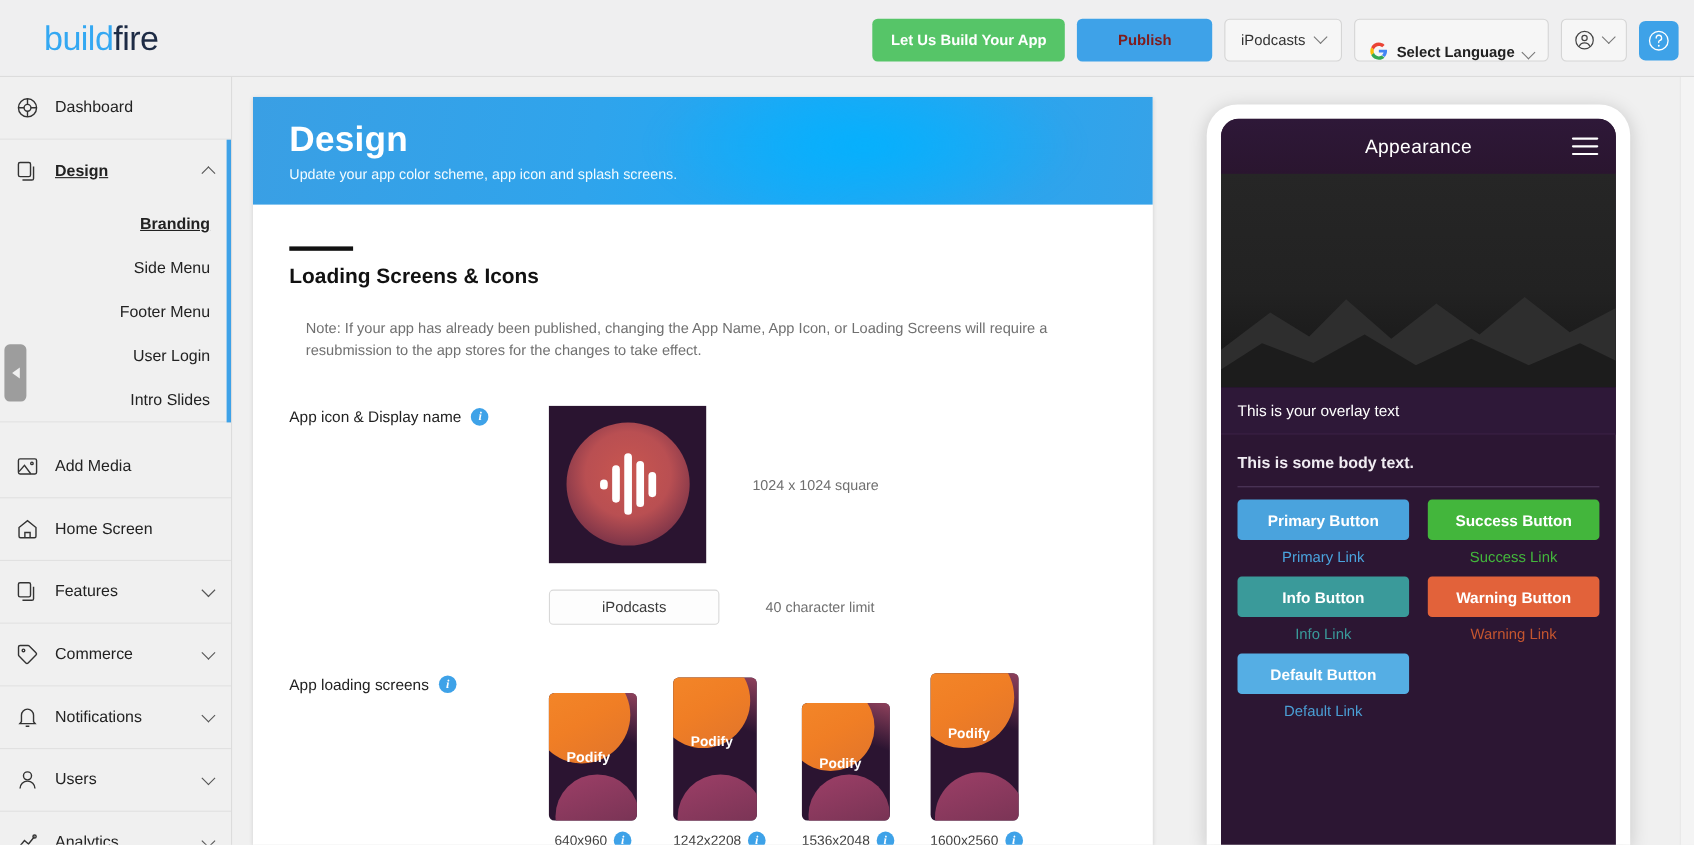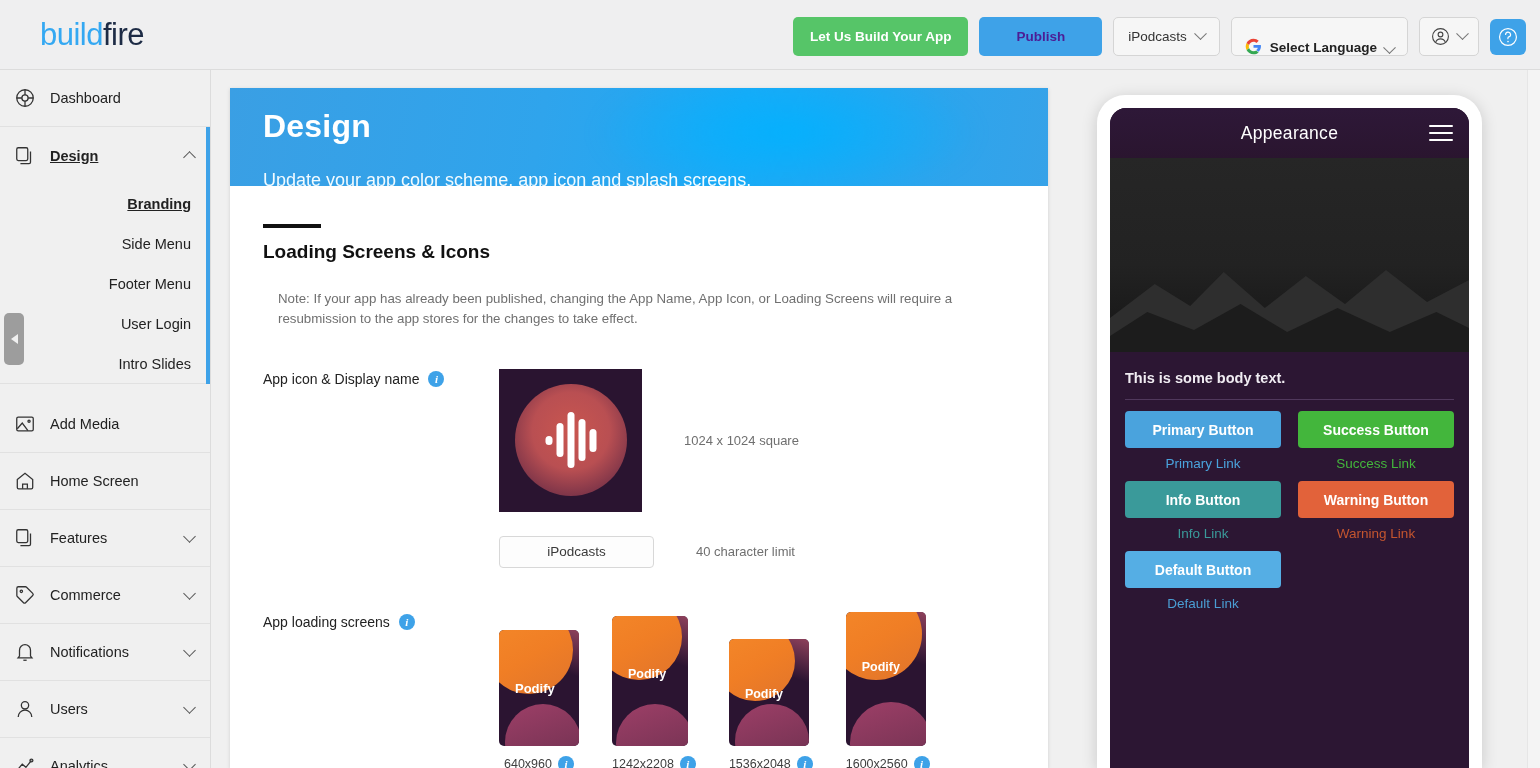--- a/index.html
+++ b/index.html
@@ -28,21 +28,21 @@
   #topactions {
     position: absolute; right: 14px; top: 17px;
     display: flex; align-items: center; gap: 11px;
   }
   .tbtn {
     height: 39px; border-radius: 5px; display: flex; align-items: center;
     justify-content: center; font-size: 13.5px; cursor: pointer;
     white-space: nowrap; user-select: none;
   }
   .tbtn-green { background: #56c568; color: #fff; padding: 0 17px; font-weight: 600; }
-  .tbtn-blue  { background: #3ea2e8; color: #4c1d95; padding: 0 37px; font-weight: 600; }
+  .tbtn-blue  { background: #3ea2e8; color: #7f1d1d; padding: 0 37px; font-weight: 600; }
   .tbtn-ghost {
     background: #f6f6f6; color: #333; border: 1px solid #d5d5d5;
     padding: 0 14px; gap: 9px;
   }
   .tbtn-lang { padding: 0 13px; gap: 8px; font-weight: 700; color: #222; align-items: flex-end; }
   .tbtn-user { padding: 0 11px; gap: 8px; }
   .tbtn-help {
     background: #3ea2e8; width: 36px; height: 36px; border-radius: 6px;
   }
   .chev {
@@ -106,21 +106,21 @@
     height: 98px; position: relative; overflow: hidden;
     background: linear-gradient(100deg,#3a9fe4 0%,#2fa4ec 38%,#1fa9f5 62%,#36a2e8 100%);
   }
   #banner::after {
     content: ""; position: absolute; left: 44%; top: -30%; width: 48%; height: 150%;
     background: radial-gradient(ellipse at center, rgba(0,178,255,.85) 0%, rgba(0,170,250,0) 70%);
     filter: blur(8px);
   }
   #banner .inner { position: relative; z-index: 2; padding: 20px 0 0 33px; }
   #banner h1 { font-size: 32px; color: #fff; font-weight: 700; letter-spacing: .2px; }
-  #banner p { font-size: 18px; color: #f2fbff; margin-top: 25px; }
+  #banner p { font-size: 13px; color: #f2fbff; margin-top: 6px; }
 
   #section { padding: 22px 0 0 33px; margin-top: 16px; }
   .hr-dark { width: 58px; height: 3.5px; background: #111; }
   #section h2 { font-size: 19px; font-weight: 700; color: #111; margin-top: 13px; }
   #note {
     margin: 26px 0 0 15px; width: 715px; font-size: 13.3px;
     color: #707070; line-height: 1.52;
   }
 
   .field-row { display: flex; margin-top: 40px; }
@@ -504,20 +504,21 @@
       </div>
     </div>
 
     <div id="hero">
       <svg viewBox="0 0 385 120" preserveAspectRatio="none">
         <path d="M0 86 L48 52 L86 74 L122 40 L166 76 L210 44 L252 72 L296 38 L340 70 L385 48 L385 120 L0 120 Z" fill="#2e2e2e"></path>
         <path d="M0 104 L40 80 L90 98 L140 72 L190 100 L244 76 L300 100 L350 80 L385 96 L385 120 L0 120 Z" fill="#1c1c1c"></path>
       </svg>
     </div>
 
+    <div id="overlay-bar">This is your overlay text</div>
 
     <div id="ph-body">
       <div class="bdy">This is some body text.</div>
       <div class="sep"></div>
 
       <div class="btn-grid">
         <div>
           <div class="pbtn" style="background:#4aa3dd">Primary Button</div>
           <div class="plink" style="color:#4aa3dd">Primary Link</div>
         </div>

